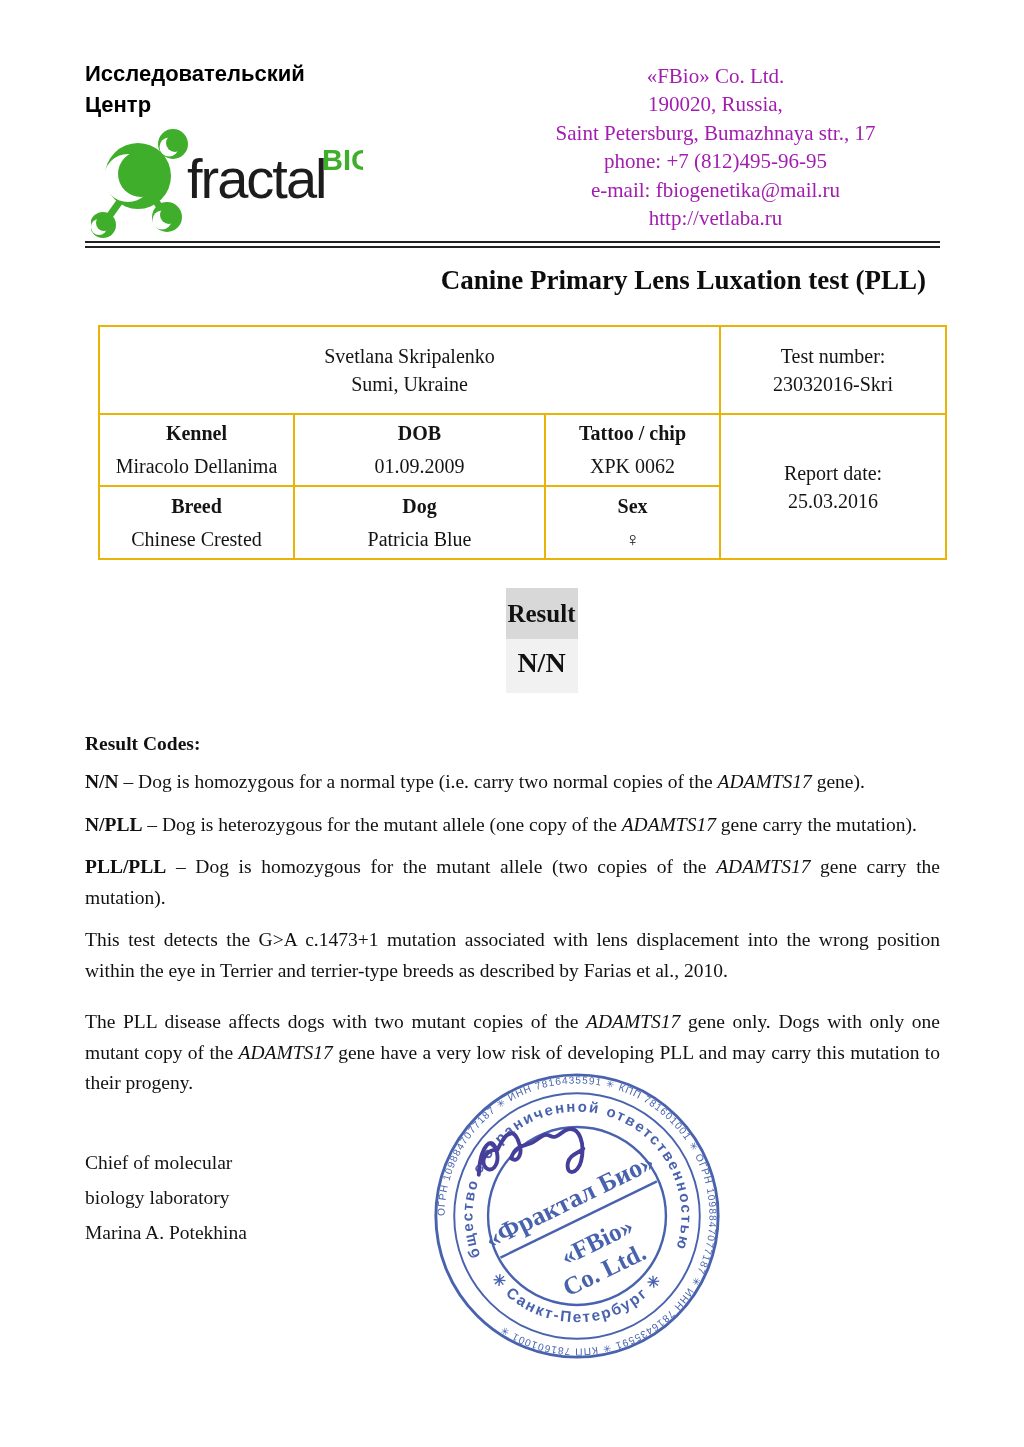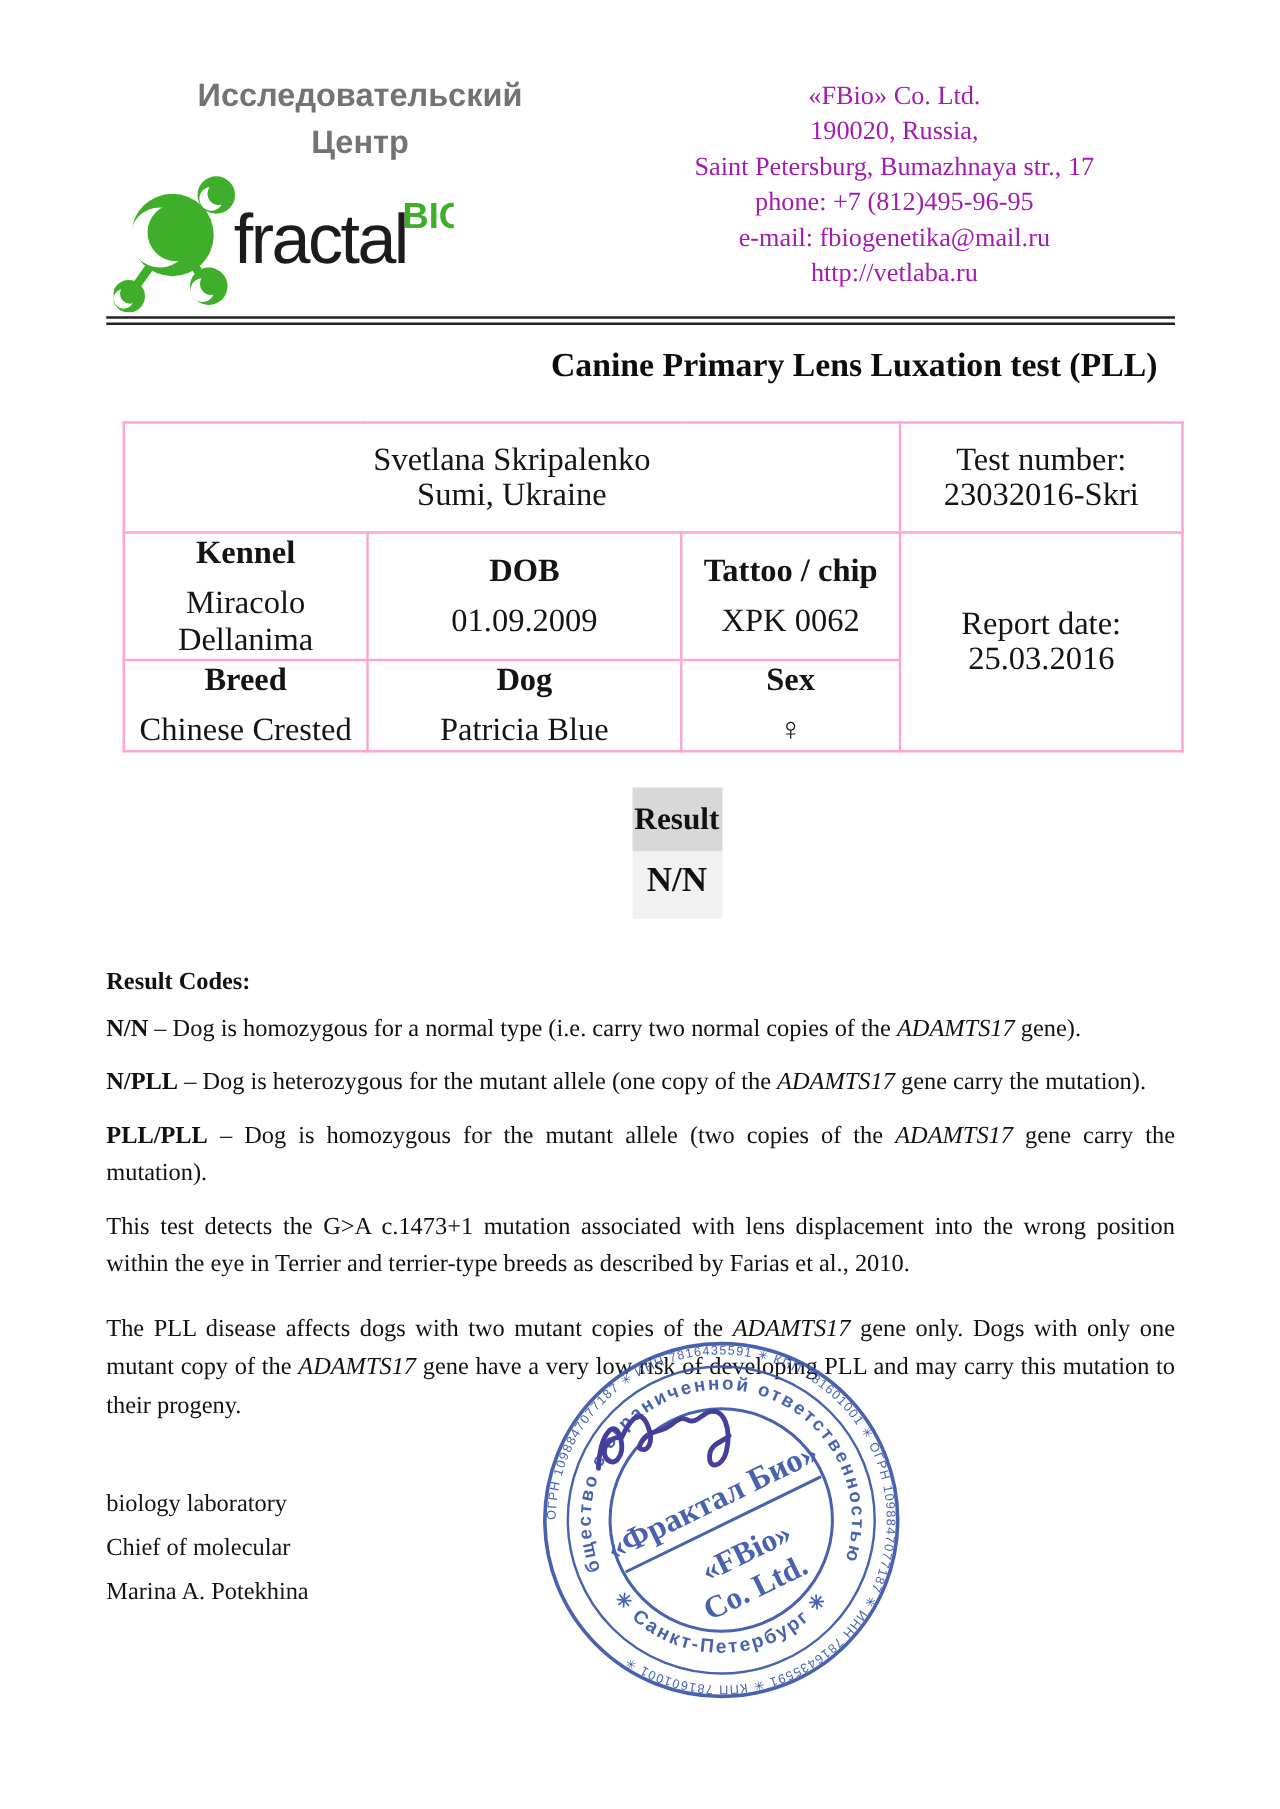--- a/index.html
+++ b/index.html
@@ -9,21 +9,21 @@
     font-family:"Liberation Serif", serif; color:#111;
     overflow:hidden;
   }
   .content { padding:58px 84px 0 85px; }
 
   
   .header { display:flex; }
   .header-left { width:406px; flex:none; }
   .org-ru {
     font-family:"Liberation Sans", sans-serif; font-weight:bold;
-    font-size:26px; line-height:1.42; text-align:center; color:#737373;
+    font-size:22px; line-height:1.42; text-align:left; color:#000000;
   }
   .logo { margin:4px 0 0 6px; display:block; }
   .header-right {
     flex:1; text-align:center; font-size:21px; line-height:28.4px;
     padding-top:4px; color:#a21caf;
   }
   .rule-double {
     margin-top:3px; height:7px;
     border-top:2px solid #222; border-bottom:2px solid #222;
   }
@@ -33,22 +33,22 @@
     margin-top:17px; text-align:right; font-weight:bold; font-size:27px;
     transform:translateX(-14px); color:#0d0d0d;
   }
 
   
   table.info {
     border-collapse:collapse; table-layout:fixed;
     width:847px; margin:29px 0 0 13px;
   }
   table.info td {
-    border:2px solid #f9a8d4; text-align:center; vertical-align:middle;
-    font-size:26px; color:#141414;
+    border:2px solid #eab308; text-align:center; vertical-align:middle;
+    font-size:20px; color:#141414;
   }
   .cell-2line { line-height:28px; }
   .lbl { font-weight:bold; margin-bottom:10px; }
   tr.r1 td { height:88px; }
   tr.r2 td { height:72px; }
   tr.r3 td { height:73px; }
 
   
   .result-box { width:104px; margin:28px auto 0; position:relative; left:13px;padding-left:32px; }
   .result-head {
@@ -185,22 +185,22 @@
   <div class="codes">
     <div class="codes-heading">Result Codes:</div>
     <p><span style="font-weight: bold;">N/N</span><span> – Dog is homozygous for a normal type (i.e. carry two normal copies of the </span><span style="font-style: italic;">ADAMTS17</span><span> gene).</span></p>
     <p><span style="font-weight: bold;">N/PLL</span><span> – Dog is heterozygous for the mutant allele (one copy of the </span><span style="font-style: italic;">ADAMTS17</span><span> gene carry the mutation).</span></p>
     <p><span style="font-weight: bold;">PLL/PLL</span><span> – Dog is homozygous for the mutant allele (two copies of the </span><span style="font-style: italic;">ADAMTS17</span><span> gene carry the mutation).</span></p>
     <p><span>This test detects the G&gt;A c.1473+1 mutation associated with lens displacement into the wrong position within the eye in  Terrier and terrier-type breeds as described by Farias </span><span style="">et al</span><span>., 2010.</span></p>
     <p class="sp"><span>The PLL disease affects dogs with two mutant copies of the </span><span style="font-style: italic;">ADAMTS17</span><span> gene only. Dogs with only one mutant copy of the </span><span style="font-style: italic;">ADAMTS17</span><span> gene  have a very low risk of developing PLL and may carry this mutation to their progeny.</span></p>
   </div>
 
   <div class="sig-block">
+    <div>Chief of molecular</div>
     <div>biology laboratory</div>
-    <div>Chief of molecular</div>
     <div>Marina A. Potekhina</div>
   </div>
 
 </div>
 
 <div class="stamp-wrap">
   <svg width="290" height="290" viewBox="0 0 300 300" style="opacity:0.92" color="#3a55a8">
     <defs>
       <path id="arcOuter" d="M 13 150 A 137 137 0 1 1 287 150 A 137 137 0 1 1 13 150"></path>
       <path id="arcMidTop" d="M 52.1 195.6 A 108 108 0 1 1 247.9 195.6"></path>

